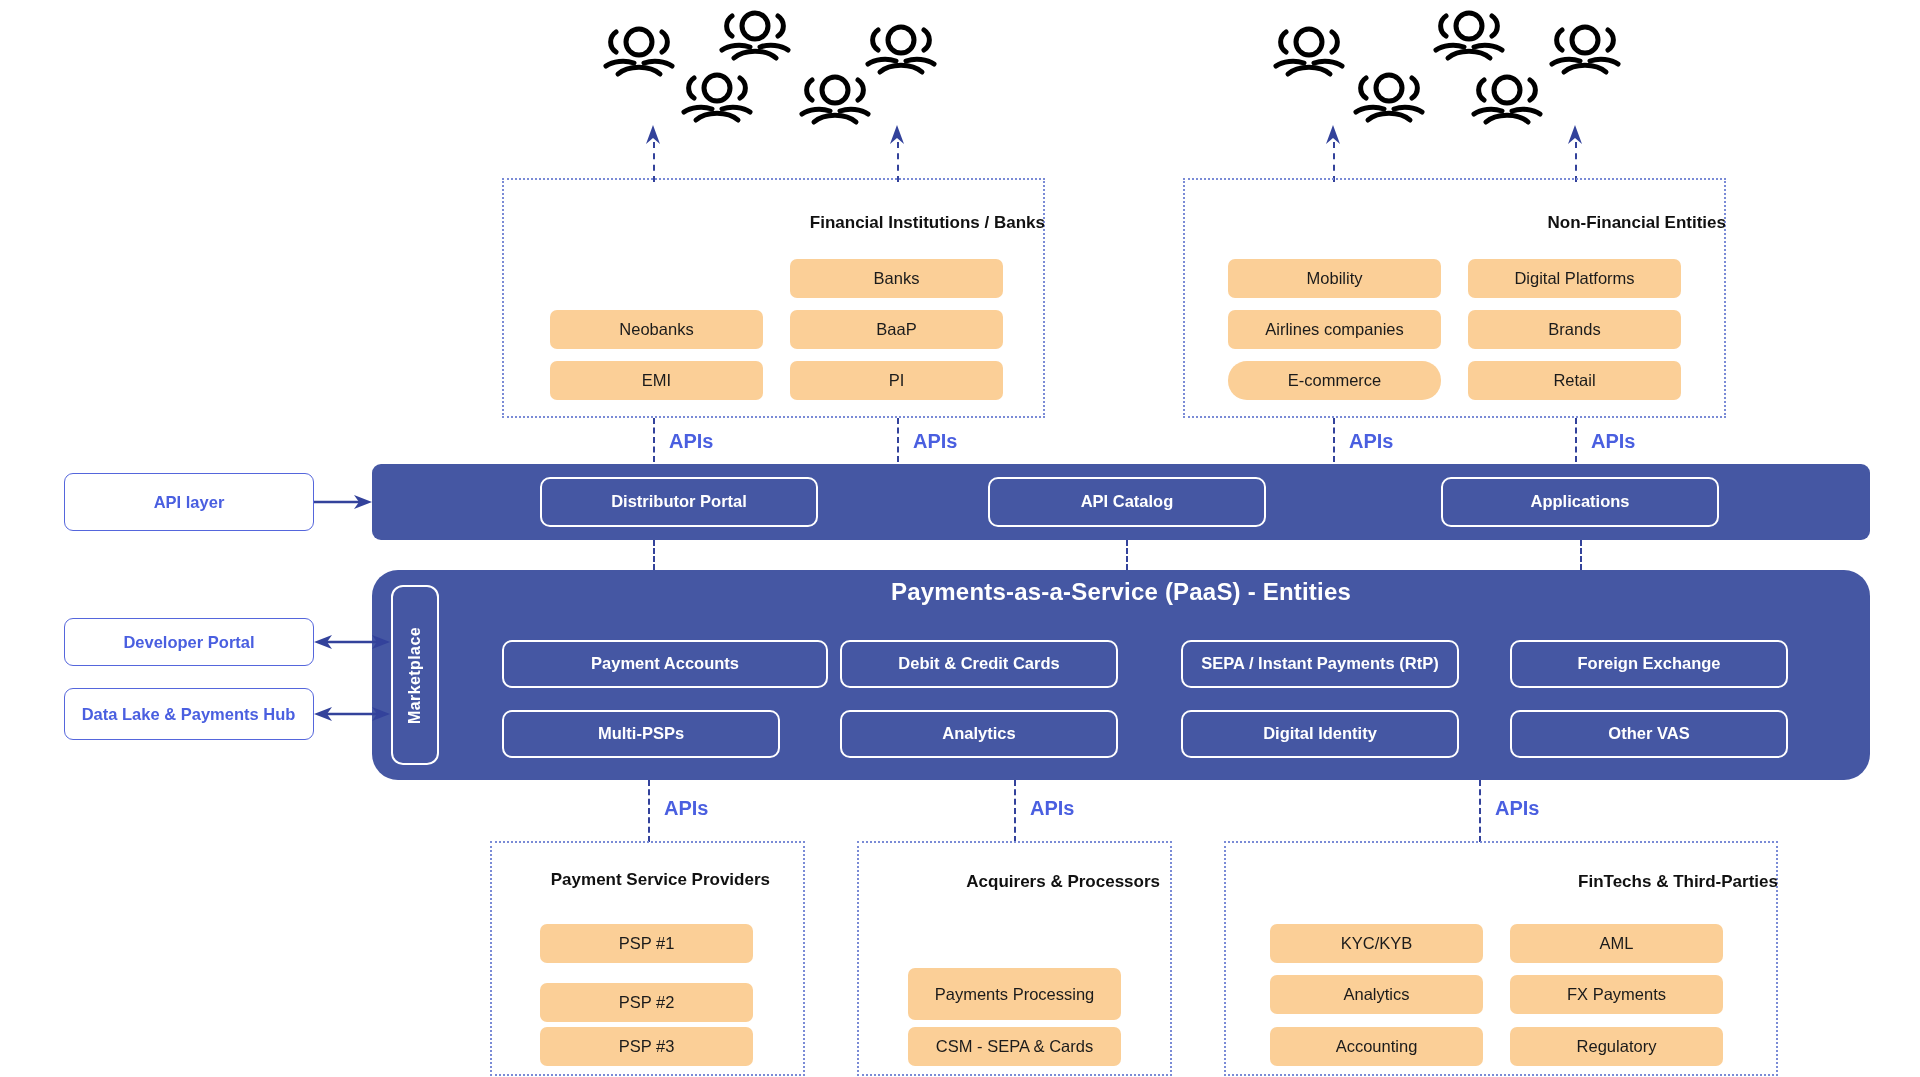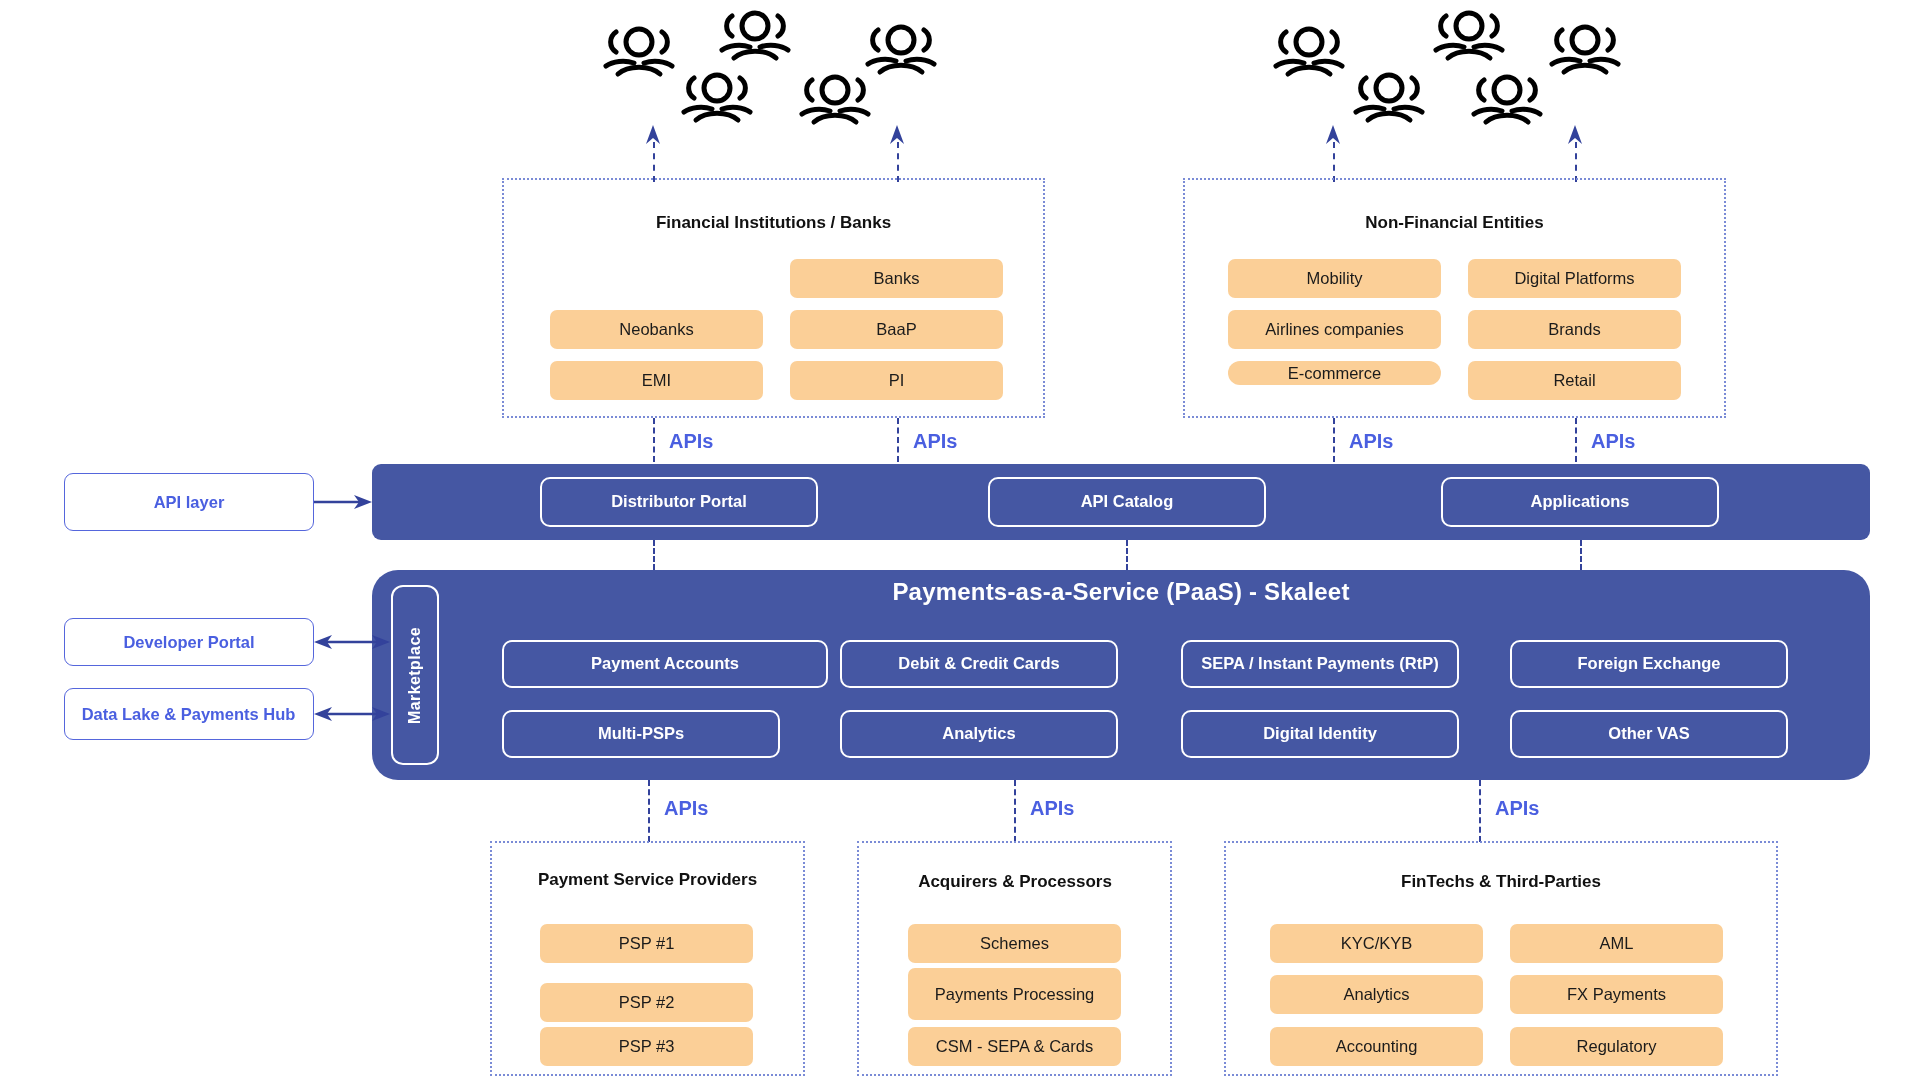--- a/index.html
+++ b/index.html
@@ -29,21 +29,21 @@
   
   .dotted-group {
     position: absolute;
     border: 2px dotted #7a8bd6;
     background: transparent;
     box-sizing: border-box;
   }
   .group-title {
     position: absolute;
     left: 0; right: 0;
-    text-align: center;
+    text-align: right;
     font-weight: bold;
     font-size: 17px;
     color: #111111;
     line-height: 1.25;
   }
 
   
   .pill {
     position: absolute;
     background: #FBCF97;
@@ -302,21 +302,21 @@
   <div class="pill" style="left:790px;top:259px;width:213px;height:39px;">Banks</div>
   <div class="pill" style="left:790px;top:310px;width:213px;height:39px;">BaaP</div>
   <div class="pill" style="left:790px;top:361px;width:213px;height:39px;">PI</div>
 
   <div class="dotted-group" style="left:1183px;top:178px;width:543px;height:240px;">
   </div>
   <div class="group-title" style="left:1183px;top:212px;width:543px;">Non-Financial Entities</div>
 
   <div class="pill" style="left:1228px;top:259px;width:213px;height:39px;">Mobility</div>
   <div class="pill" style="left:1228px;top:310px;width:213px;height:39px;">Airlines companies</div>
-  <div class="pill" style="left:1228px;top:361px;width:213px;height:24px;border-radius:19px;">E-commerce</div>
+  <div class="pill" style="left:1228px;top:361px;width:213px;height:39px;border-radius:19px;">E-commerce</div>
 
   <div class="pill" style="left:1468px;top:259px;width:213px;height:39px;">Digital Platforms</div>
   <div class="pill" style="left:1468px;top:310px;width:213px;height:39px;">Brands</div>
   <div class="pill" style="left:1468px;top:361px;width:213px;height:39px;">Retail</div>
 
   <div class="vdash" style="left:653px;top:418px;height:44px;"></div>
   <div class="api-label" style="left:669px;top:430px;">APIs</div>
 
   <div class="vdash" style="left:897px;top:418px;height:44px;"></div>
   <div class="api-label" style="left:913px;top:430px;">APIs</div>
@@ -336,21 +336,21 @@
   <div class="api-bar" style="left:372px;top:464px;width:1498px;height:76px;"></div>
   <div class="inner-box" style="left:540px;top:477px;width:278px;height:50px;">Distributor Portal</div>
   <div class="inner-box" style="left:988px;top:477px;width:278px;height:50px;">API Catalog</div>
   <div class="inner-box" style="left:1441px;top:477px;width:278px;height:50px;">Applications</div>
 
   <div class="vdash" style="left:653px;top:540px;height:30px;"></div>
   <div class="vdash" style="left:1126px;top:540px;height:30px;"></div>
   <div class="vdash" style="left:1580px;top:540px;height:30px;"></div>
 
   <div class="paas-bar" style="left:372px;top:570px;width:1498px;height:210px;"></div>
-  <div class="paas-title" style="left:372px;top:578px;width:1498px;">Payments-as-a-Service (PaaS) - Skaleet</div>
+  <div class="paas-title" style="left:372px;top:578px;width:1498px;">Payments-as-a-Service (PaaS) - Entities</div>
 
   <div class="marketplace" style="left:391px;top:585px;width:48px;height:180px;">
     <span>Marketplace</span>
   </div>
 
   <div class="inner-box" style="left:502px;top:640px;width:326px;height:48px;">Payment Accounts</div>
   <div class="inner-box" style="left:840px;top:640px;width:278px;height:48px;">Debit &amp; Credit Cards</div>
   <div class="inner-box" style="left:1181px;top:640px;width:278px;height:48px;">SEPA / Instant Payments (RtP)</div>
   <div class="inner-box" style="left:1510px;top:640px;width:278px;height:48px;">Foreign Exchange</div>
 
@@ -385,21 +385,20 @@
   <div class="dotted-group" style="left:490px;top:841px;width:315px;height:235px;"></div>
   <div class="group-title" style="left:525px;top:869px;width:245px;">Payment Service Providers</div>
 
   <div class="pill" style="left:540px;top:924px;width:213px;height:39px;">PSP #1</div>
   <div class="pill" style="left:540px;top:975px;width:213px;height:39px;margin-top:8px;">PSP #2</div>
   <div class="pill" style="left:540px;top:1027px;width:213px;height:39px;">PSP #3</div>
 
   <div class="dotted-group" style="left:857px;top:841px;width:315px;height:235px;"></div>
   <div class="group-title" style="left:870px;top:871px;width:290px;">Acquirers &amp; Processors</div>
 
-  <div class="pill" style="left:908px;top:924px;width:213px;height:39px;">Schemes</div>
   <div class="pill" style="left:908px;top:968px;width:213px;height:52px;">Payments Processing</div>
   <div class="pill" style="left:908px;top:1027px;width:213px;height:39px;">CSM - SEPA &amp; Cards</div>
 
   <div class="dotted-group" style="left:1224px;top:841px;width:554px;height:235px;"></div>
   <div class="group-title" style="left:1224px;top:871px;width:554px;">FinTechs &amp; Third-Parties</div>
 
   <div class="pill" style="left:1270px;top:924px;width:213px;height:39px;">KYC/KYB</div>
   <div class="pill" style="left:1270px;top:975px;width:213px;height:39px;">Analytics</div>
   <div class="pill" style="left:1270px;top:1027px;width:213px;height:39px;">Accounting</div>
 

